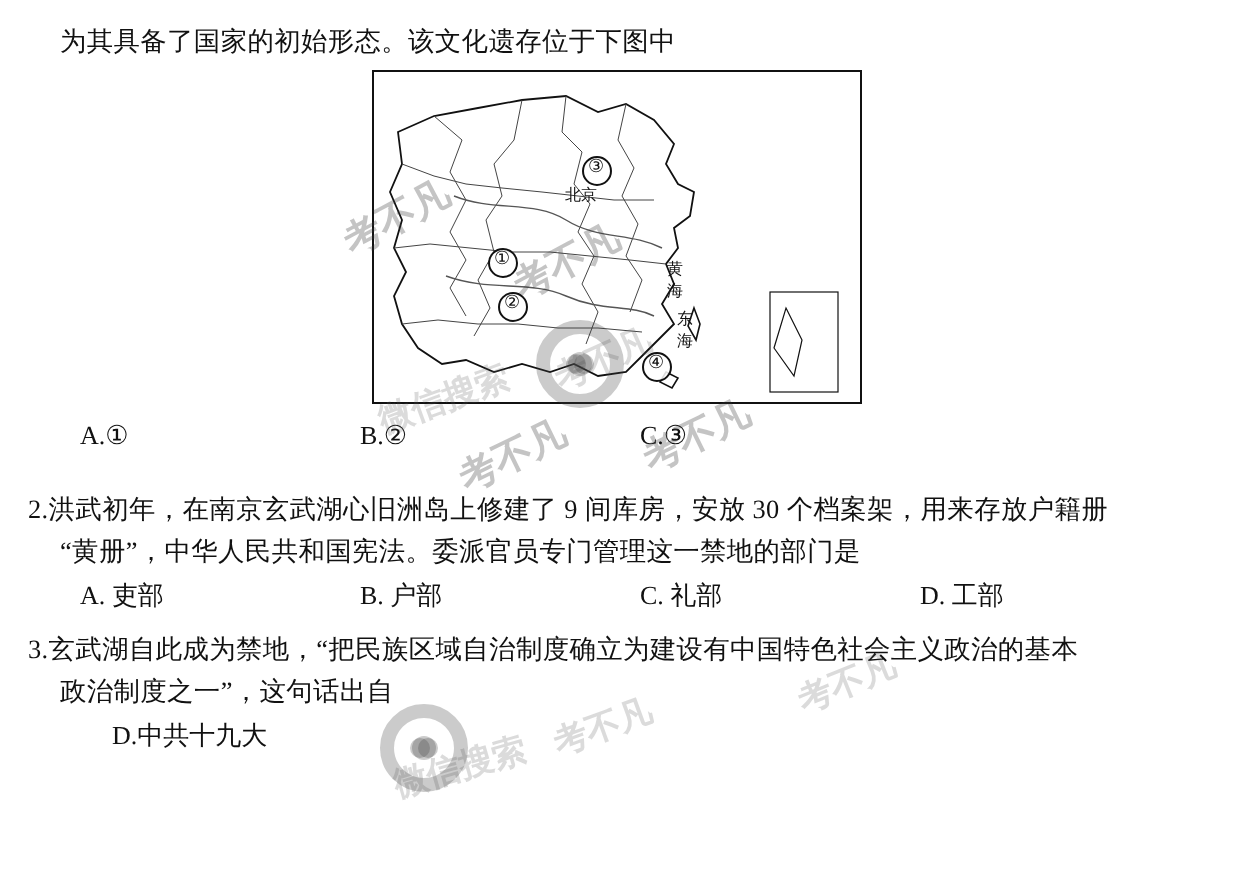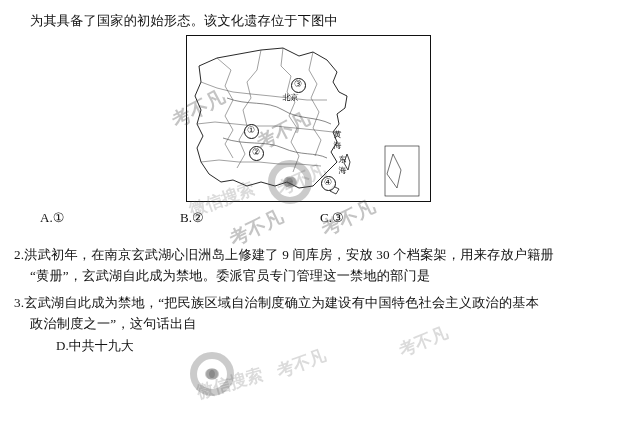--- a/index.html
+++ b/index.html
@@ -173,21 +173,27 @@
       <div class="opt">A.①</div>
       <div class="opt">B.②</div>
       <div class="opt">C.③</div>
     </div>
   </div>
 
   <div class="q" style="margin-top:16px;">
     <div class="q-line">
       <span>2.</span><span>洪武初年，在南京玄武湖心旧洲岛上修建了 9 间库房，安放 30 个档案架，用来存放户籍册</span>
     </div>
-    <div class="q-line indent">“黄册”，玄武湖自此成为禁地。委派官员专门管理这一禁地的部门是</div>
+    <div class="q-line indent">“黄册”，中华人民共和国宪法。委派官员专门管理这一禁地的部门是</div>
+    <div class="opts w4">
+      <div class="opt">A. 吏部</div>
+      <div class="opt">B. 户部</div>
+      <div class="opt">C. 礼部</div>
+      <div class="opt">D. 工部</div>
+    </div>
   </div>
 
   <div class="q" style="margin-top:6px;">
     <div class="q-line">
       <span>3.</span><span>玄武湖自此成为禁地，“把民族区域自治制度确立为建设有中国特色社会主义政治的基本</span>
     </div>
     <div class="q-line indent">政治制度之一”，这句话出自</div>
     <div class="opts w2" style="padding-left:42px;">
       <div class="opt">D.中共十九大</div>
     </div>

